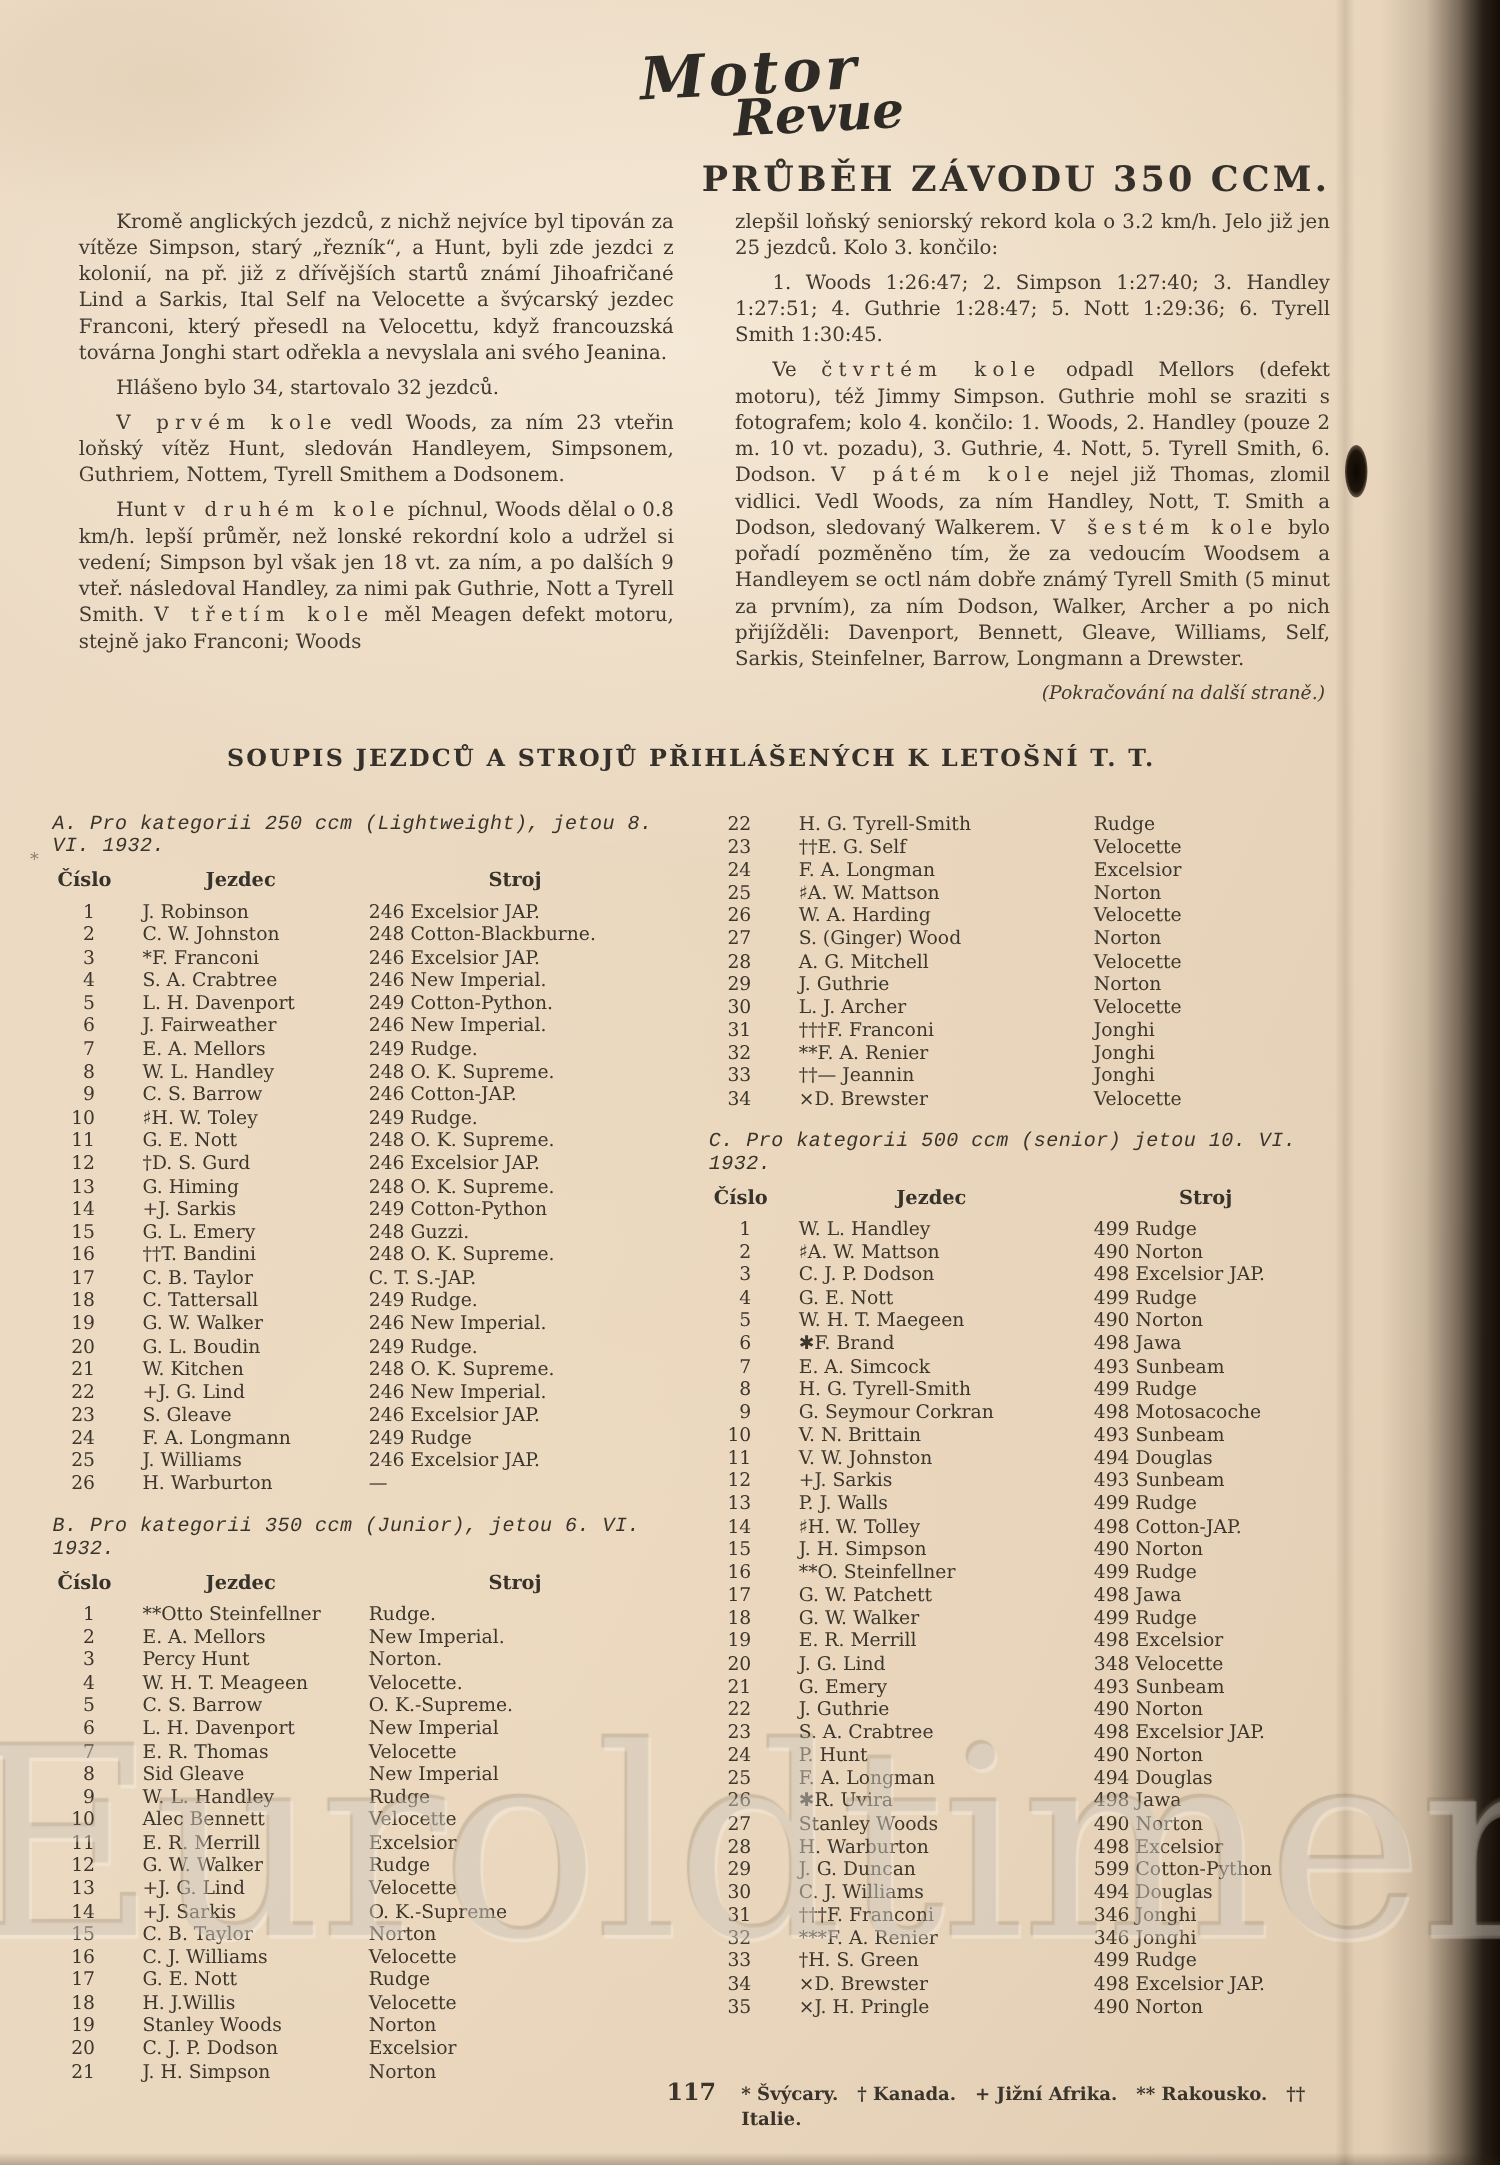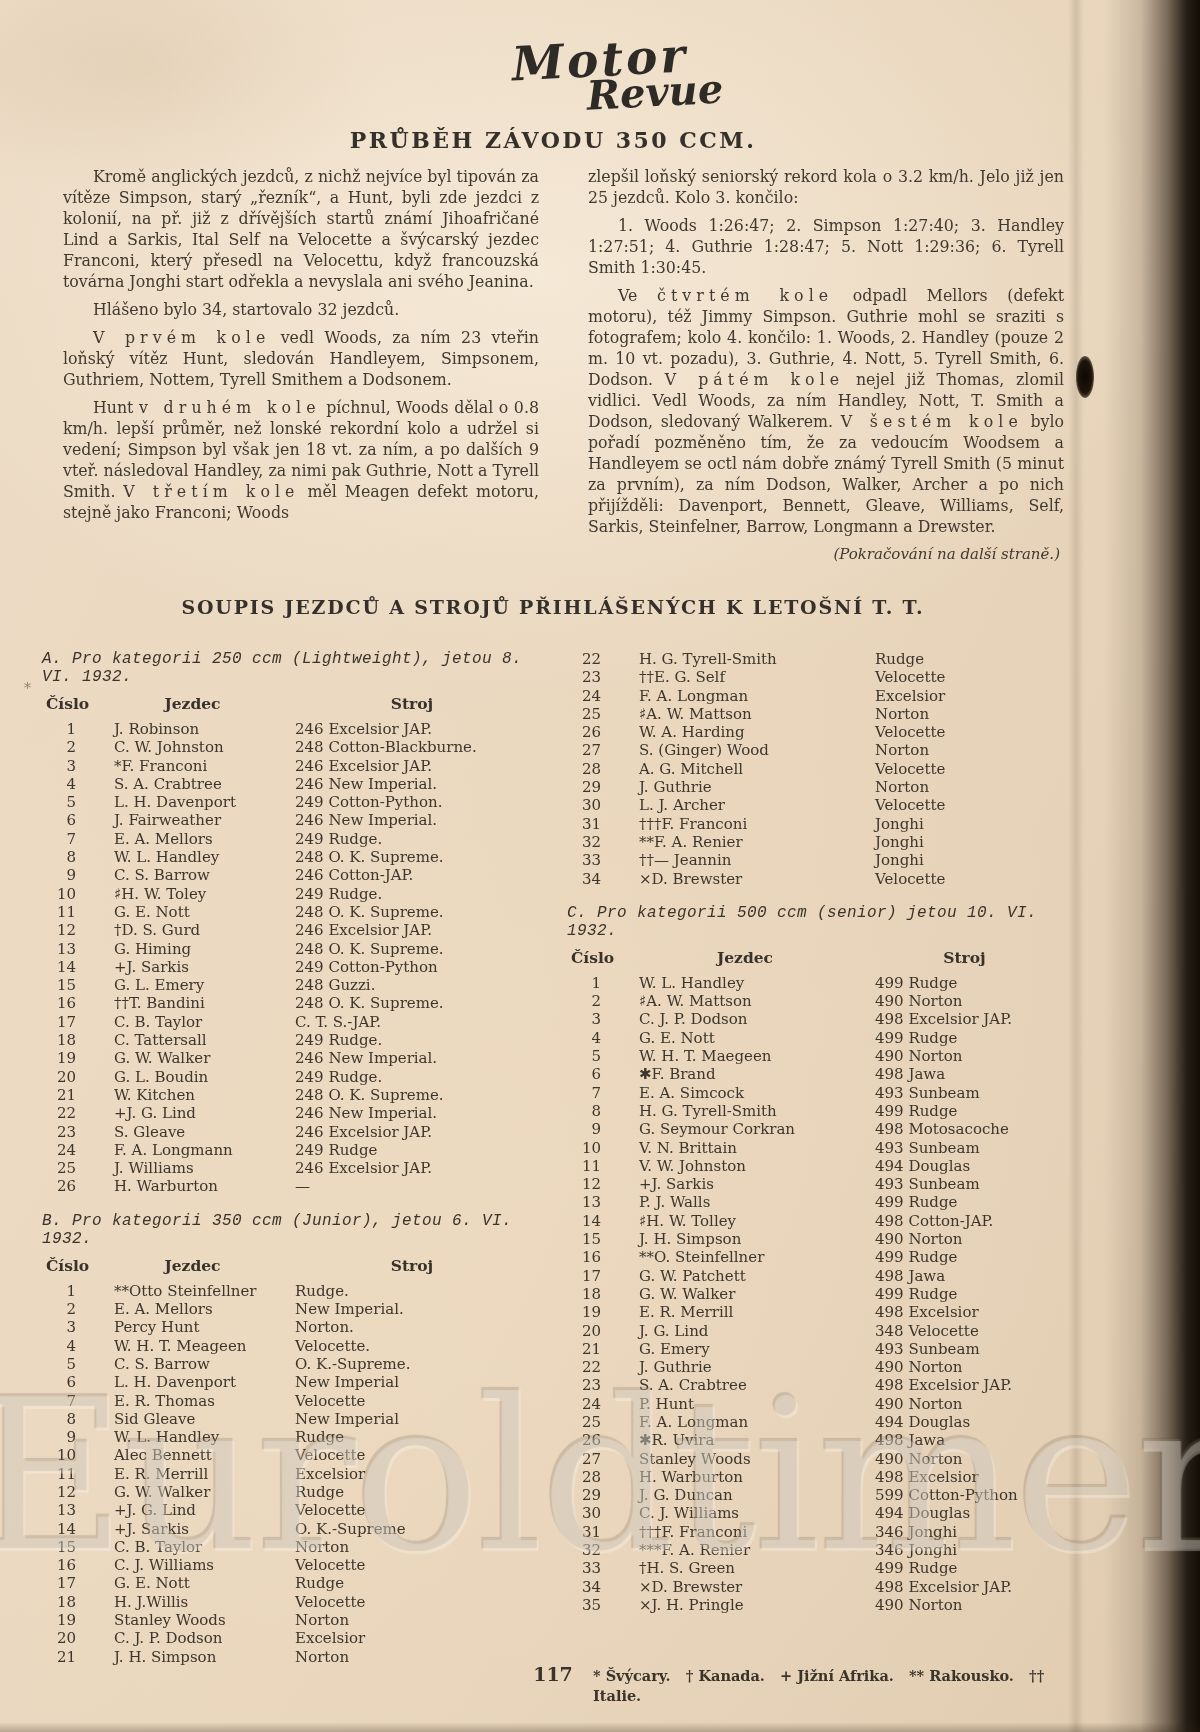--- a/index.html
+++ b/index.html
@@ -25,22 +25,22 @@
   .edge-bottom { position:absolute; left:0; bottom:0; width:100%; height:10px; z-index:6; pointer-events:none;
     background:linear-gradient(to bottom, rgba(46,32,18,0), rgba(46,32,18,.28)); }
   .ink-blob { position:absolute; top:356px; right:106px; width:18px; height:42px; z-index:7; border-radius:50%;
     background:radial-gradient(ellipse at center, #0c0804 0%, #20150b 55%, rgba(32,21,11,0) 100%); }
 
   
   .logo { position:absolute; top:32px; left:0; width:100%; text-align:center; z-index:2;
     font-style:italic; font-weight:bold; color:#2e2a25; }
   .logo-l1 { font-size:47px; letter-spacing:3px; transform:rotate(-3deg); }
   .logo-l2 { font-size:40px; margin-top:-16px; padding-left:110px; transform:rotate(-3deg); }
-  .title { position:absolute; top:127px; left:42px; width:1022px; z-index:2; text-align:center;
-    font-size:22px; font-weight:bold; letter-spacing:2.5px; color:#35302a; }
+  .title { position:absolute; top:127px; left:42px; width:1022px; z-index:2; text-align:right;
+    font-size:28px; font-weight:bold; letter-spacing:2.5px; color:#35302a; }
 
   
   .article { position:absolute; top:166px; left:42px; width:1022px; z-index:2;
     display:flex; gap:28px; font-size:15.8px; line-height:21px; text-align:justify; color:#40392f; }
   .acol { width:497px; }
   .acol p { margin-bottom:7px; text-indent:30px;margin-left:21px; }
   .flush-first p:first-child { text-indent:0; }
   .spaced { letter-spacing:.32em; }
   .cont-note { text-align:right; font-style:italic; font-size:15px; margin-top:3px; padding-right:4px; }
 

